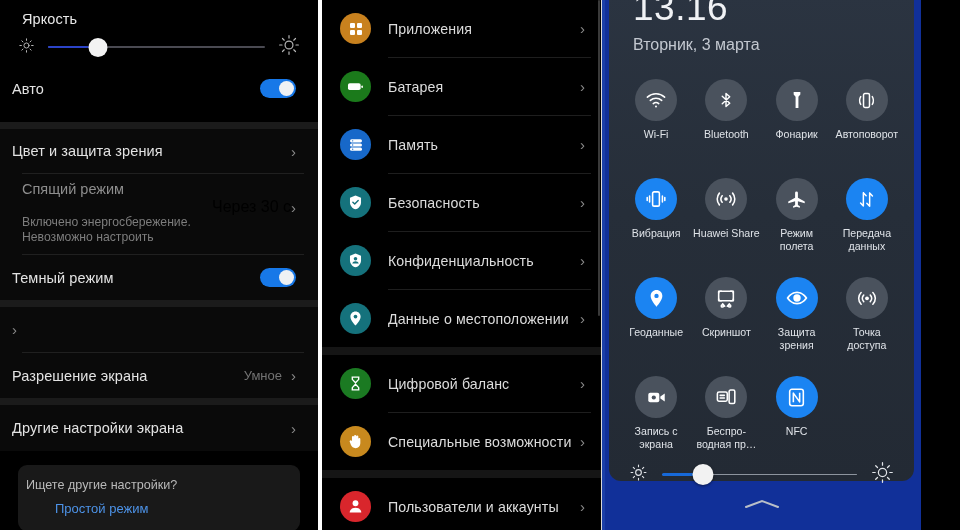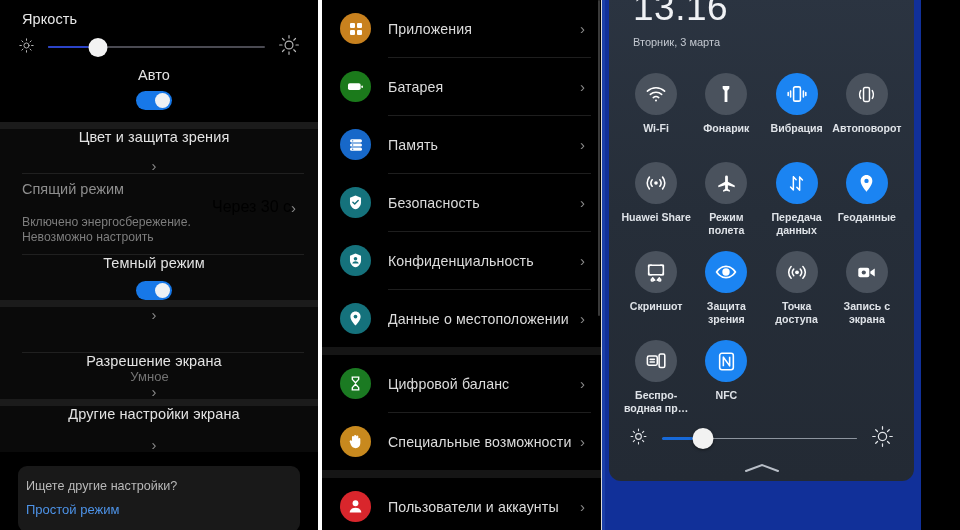--- a/index.html
+++ b/index.html
@@ -28,21 +28,21 @@
   }
   .slider-line { position:absolute; left:0; right:0; height:1.4px; background:#4a4a52; border-radius:2px; }
   .slider-fill { position:absolute; left:0; height:2.2px; background:#2b43c8; border-radius:2px; }
   .slider-thumb {
     position:absolute; width:19px; height:19px; border-radius:50%;
     background:#f3f3f3; box-shadow:0 0 2px rgba(0,0,0,.7); transform:translateX(-50%);
   }
 
   .row {
     display:flex; align-items:center; min-height:41px; padding:0 22px 0 12px;
-    position:relative; color:#e3e3e3; font-size:14.5px;flex-direction:column;
+    position:relative; color:#e3e3e3; font-size:14.5px;
   }
   .row .label { flex:1 1 auto; letter-spacing:.1px; }
   .row .value { color:#737373; font-size:13px; margin-right:9px; white-space:nowrap; }
   .chev { color:#8a8a8a; font-size:15px; line-height:1; font-weight:300; }
   .divider { height:1px; background:#202020; margin-left:22px; margin-right:14px; }
 
   .toggle {
     width:36px; height:19px; border-radius:10px; background:#1778e8; position:relative; flex:0 0 auto;
   }
   .toggle .knob {
@@ -53,21 +53,21 @@
   .sleep-row { display:flex; align-items:flex-start; padding:7px 22px 9px 22px; }
   .sleep-left { flex:1 1 auto; }
   .sleep-title { color:#8e8e8e; font-size:14.5px; margin-bottom:18px; }
   .sleep-sub { color:#7d7d7d; font-size:12.2px; line-height:15px; max-width:212px; }
   .sleep-right { display:flex; align-items:center; padding-top:17px; }
 
   .hint-card {
     margin:14px 18px 0 18px; background:#191919; border-radius:9px; padding:13px 16px 15px 8px;
   }
   .hint-q { color:#b9b9b9; font-size:12.6px; margin-bottom:9px; }
-  .hint-a { color:#4d93e8; font-size:13px; }
+  .hint-a { color:#4d93e8; font-size:13px;margin-left:29px; }
 
   
   .seam { width:4px; height:530px; background:#ffffff; flex:0 0 auto; }
   .seam2 { width:1px; height:530px; background:#d9d9d9; flex:0 0 auto; }
 
   
   .panel-mid { width:279px; height:530px; background:#000; position:relative; overflow:hidden; }
   .mrow {
     display:flex; align-items:center; height:57px; padding:0 16px 0 18px; background:#000;
   }
@@ -83,25 +83,24 @@
   }
 
   
   .panel-right { width:319px; height:530px; background:#113099; position:relative; overflow:hidden; }
   .qs-card {
     position:absolute; left:7px; right:7px; top:-6px; height:487px;
     background:linear-gradient(180deg,#2b3441 0%,#262e39 45%,#232a34 100%);
     border-radius:0 0 12px 12px;
   }
   .qs-time { color:#f0f2f5; font-size:37px; font-weight:400; padding:0 0 0 24px; margin-top:-7px; letter-spacing:.5px; }
-  .qs-date { color:#c3c8d0; font-size:11px; padding:7px 0 0 24px; }
+  .qs-date { color:#c3c8d0; font-size:16px; padding:7px 0 0 24px; }
   .qs-grid {
     display:grid; grid-template-columns:repeat(4,1fr); margin-top:19px; padding:0 12px;
-    row-gap:6px;
-    font-weight:bold;
+    row-gap:16px;
   }
   .tile { display:flex; flex-direction:column; align-items:center; height:83px; }
   .tile .circle {
     width:42px; height:42px; border-radius:50%; display:flex; align-items:center; justify-content:center;
     background:#4a525d; margin-top:6px;
   }
   .tile.on .circle { background:#1b84f2; }
   .tile .tlabel {
     margin-top:7px; color:#dfe3e8; font-size:10.6px; text-align:center; line-height:12.5px; max-width:72px;
   }
@@ -341,43 +340,51 @@
                 <path d="M2.6 8.9a14 14 0 0 1 18.8 0"></path>
                 <path d="M5.8 12.4a9.4 9.4 0 0 1 12.4 0"></path>
                 <path d="M9 15.9a4.8 4.8 0 0 1 6 0"></path>
                 <circle cx="12" cy="19" r="1.1" fill="#ffffff" stroke="none"></circle>
               </svg>
             </span>
             <span class="tlabel">Wi-Fi</span>
           </div>
           <div class="tile">
             <span class="circle">
+              <svg width="20" height="20" viewBox="0 0 24 24" fill="none" stroke="#ffffff" stroke-width="1.7" stroke-linecap="round" stroke-linejoin="round">
+                <path d="M7.5 7.6 16.5 16 12 19.8V4.2L16.5 8 7.5 16.4"></path>
+              </svg>
+            </span>
+            <span class="tlabel">Bluetooth</span>
+          </div>
+          <div class="tile">
+            <span class="circle">
               <svg width="20" height="20" viewBox="0 0 24 24" fill="#ffffff">
                 <path d="M8 2.4h8v3.1l-2.3 2.6v13.4h-3.4V8.1L8 5.5z"></path>
               </svg>
             </span>
             <span class="tlabel">Фонарик</span>
+          </div>
+          <div class="tile">
+            <span class="circle">
+              <svg width="21" height="21" viewBox="0 0 24 24" fill="none" stroke="#ffffff" stroke-width="1.7" stroke-linecap="round" stroke-linejoin="round">
+                <rect x="8.6" y="4" width="6.8" height="16" rx="1.6"></rect>
+                <path d="M5.4 7.6a8.6 8.6 0 0 0 0 8.8M18.6 7.6a8.6 8.6 0 0 1 0 8.8"></path>
+              </svg>
+            </span>
+            <span class="tlabel">Автоповорот</span>
           </div>
           <div class="tile on">
             <span class="circle">
               <svg width="22" height="22" viewBox="0 0 24 24" fill="none" stroke="#ffffff" stroke-width="1.7" stroke-linecap="round" stroke-linejoin="round">
                 <rect x="8.3" y="4.2" width="7.4" height="15.6" rx="1.6"></rect>
                 <path d="M5 8.8v6.4M2.4 10.3v3.4M19 8.8v6.4M21.6 10.3v3.4"></path>
               </svg>
             </span>
             <span class="tlabel">Вибрация</span>
-          </div>
-          <div class="tile">
-            <span class="circle">
-              <svg width="21" height="21" viewBox="0 0 24 24" fill="none" stroke="#ffffff" stroke-width="1.7" stroke-linecap="round" stroke-linejoin="round">
-                <rect x="8.6" y="4" width="6.8" height="16" rx="1.6"></rect>
-                <path d="M5.4 7.6a8.6 8.6 0 0 0 0 8.8M18.6 7.6a8.6 8.6 0 0 1 0 8.8"></path>
-              </svg>
-            </span>
-            <span class="tlabel">Автоповорот</span>
           </div>
           <div class="tile">
             <span class="circle">
               <svg width="22" height="22" viewBox="0 0 24 24" fill="none" stroke="#ffffff" stroke-width="1.7" stroke-linecap="round" stroke-linejoin="round">
                 <circle cx="12" cy="12" r="2" fill="#ffffff" stroke="none"></circle>
                 <path d="M7.8 8.4a5.8 5.8 0 0 0 0 7.2M16.2 8.4a5.8 5.8 0 0 1 0 7.2"></path>
                 <path d="M4.8 5.6a9.8 9.8 0 0 0 0 12.8M19.2 5.6a9.8 9.8 0 0 1 0 12.8"></path>
               </svg>
             </span>
             <span class="tlabel">Huawei Share</span>

